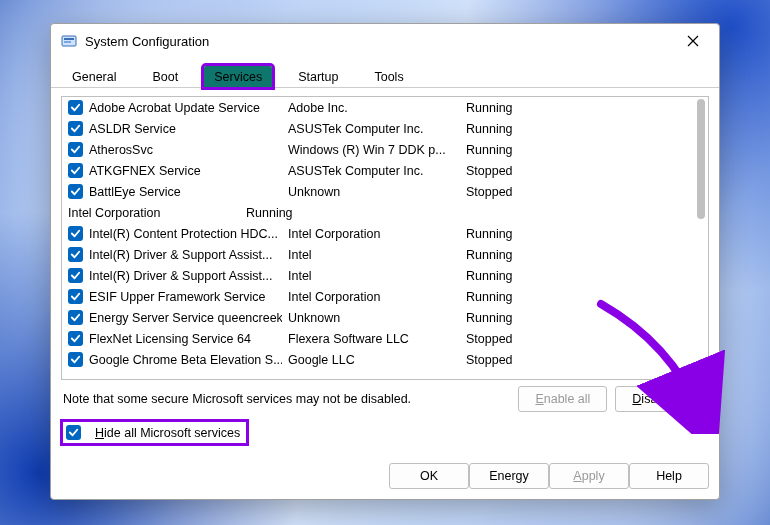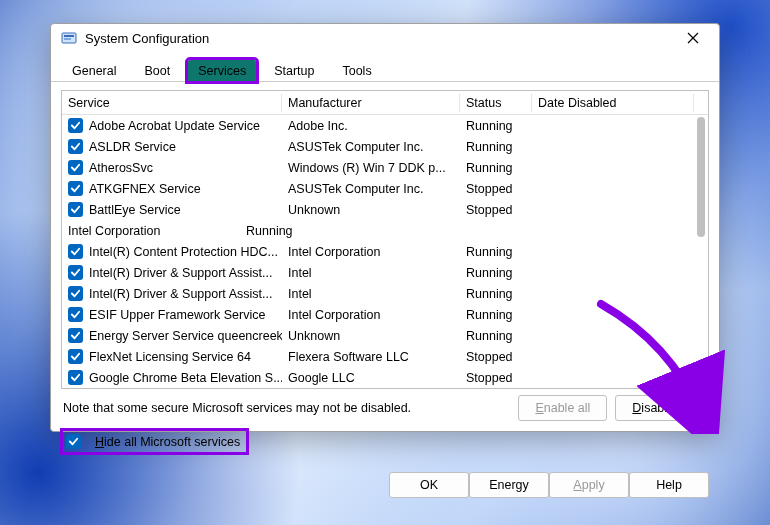--- a/index.html
+++ b/index.html
@@ -18,21 +18,21 @@
     position: absolute; inset: 0;
     background:
       radial-gradient(circle at 5% 90%, #0f3db2 0%, transparent 30%),
       radial-gradient(circle at 95% 5%, #1f4fc7 0%, transparent 30%),
       radial-gradient(circle at 20% 20%, #d0e1ff 0%, transparent 40%),
       radial-gradient(circle at 80% 80%, #d0e1ff 0%, transparent 40%);
   }
   .window {
     position: absolute;
     left: 50px; top: 23px;
-    width: 670px; height: 409px;
+    width: 670px; height: 477px;
     background: #fff;
     border: 1px solid #a0a0a0;
     box-shadow: 0 8px 30px rgba(0,0,0,.3);
     border-radius: 4px;
     display: flex; flex-direction: column;
   }
   .titlebar {
     height: 34px;
     display: flex; align-items: center;
     padding: 0 10px;
@@ -44,21 +44,21 @@
   }
   .titlebar .title { flex: 1; font-size: 13px; }
   .titlebar .close {
     width: 32px; height: 28px;
     display: inline-flex; align-items: center; justify-content: center;
     border-radius: 4px;
   }
   .tabs {
     display: flex;
     padding: 6px 10px 0 10px;
-    gap: 6px;
+    gap: 14px;
     border-bottom: 1px solid #ccc;
   }
   .tab {
     padding: 4px 10px;
     border: 1px solid transparent;
     border-bottom: none;
     font-size: 12.5px;
     position: relative;
     top: 1px;
     cursor: default;
@@ -195,26 +195,20 @@
   <div class="tabs">
     <div class="tab">General</div>
     <div class="tab">Boot</div>
     <div class="tab active hl">Services</div>
     <div class="tab">Startup</div>
     <div class="tab">Tools</div>
   </div>
 
   <div class="content">
     <div class="listbox">
-      <div class="listhead">
-        <div class="col col-service">Service</div>
-        <div class="col col-manu">Manufacturer</div>
-        <div class="col col-status">Status</div>
-        <div class="col col-date">Date Disabled</div>
-      </div>
       <div class="rows" id="rows">
 
       <div class="row">
             <div class="col col-service">
               <span class="chk">
                 <svg viewBox="0 0 12 12">
                   <path d="M2 6 L5 9 L10 3" stroke="#fff" stroke-width="2" fill="none" stroke-linecap="round" stroke-linejoin="round"></path>
                 </svg>
               </span>
               <span>Adobe Acrobat Update Service</span>

